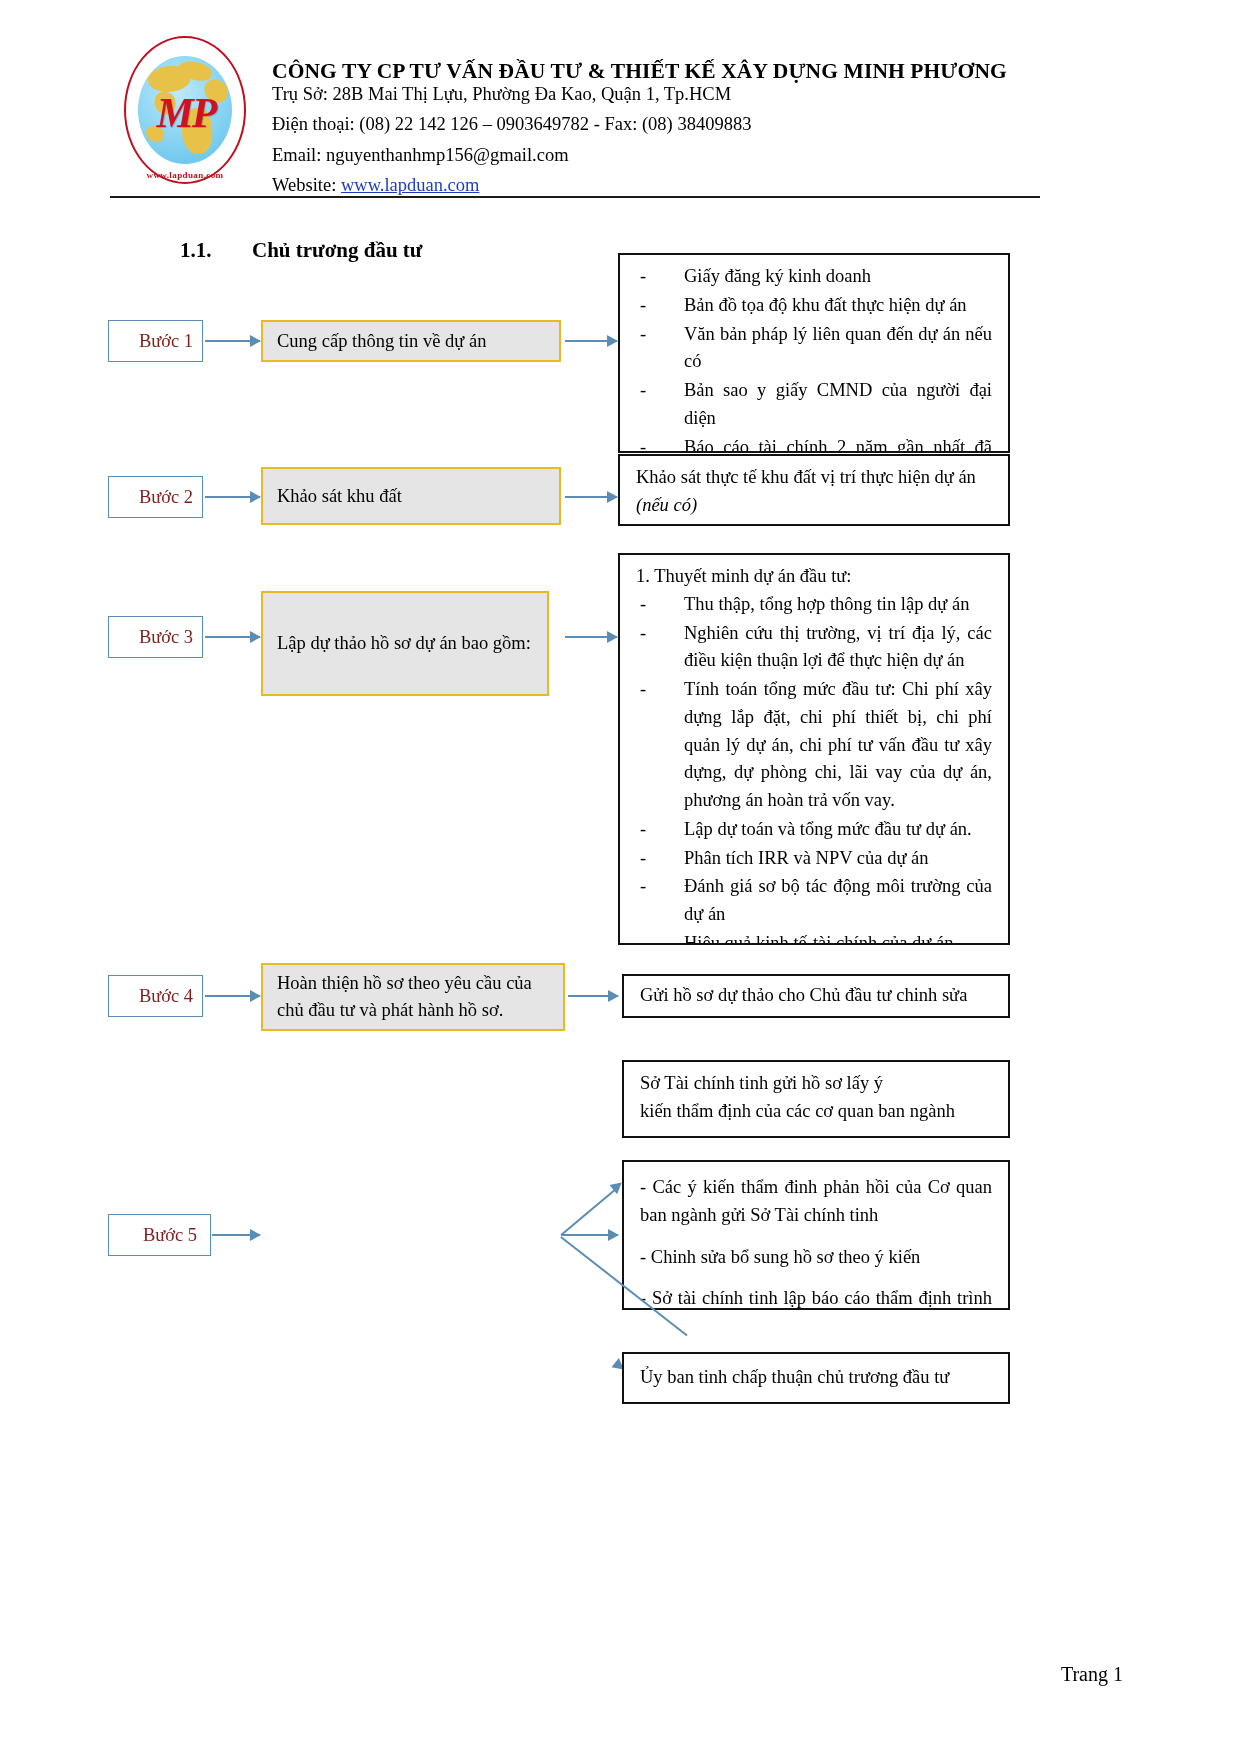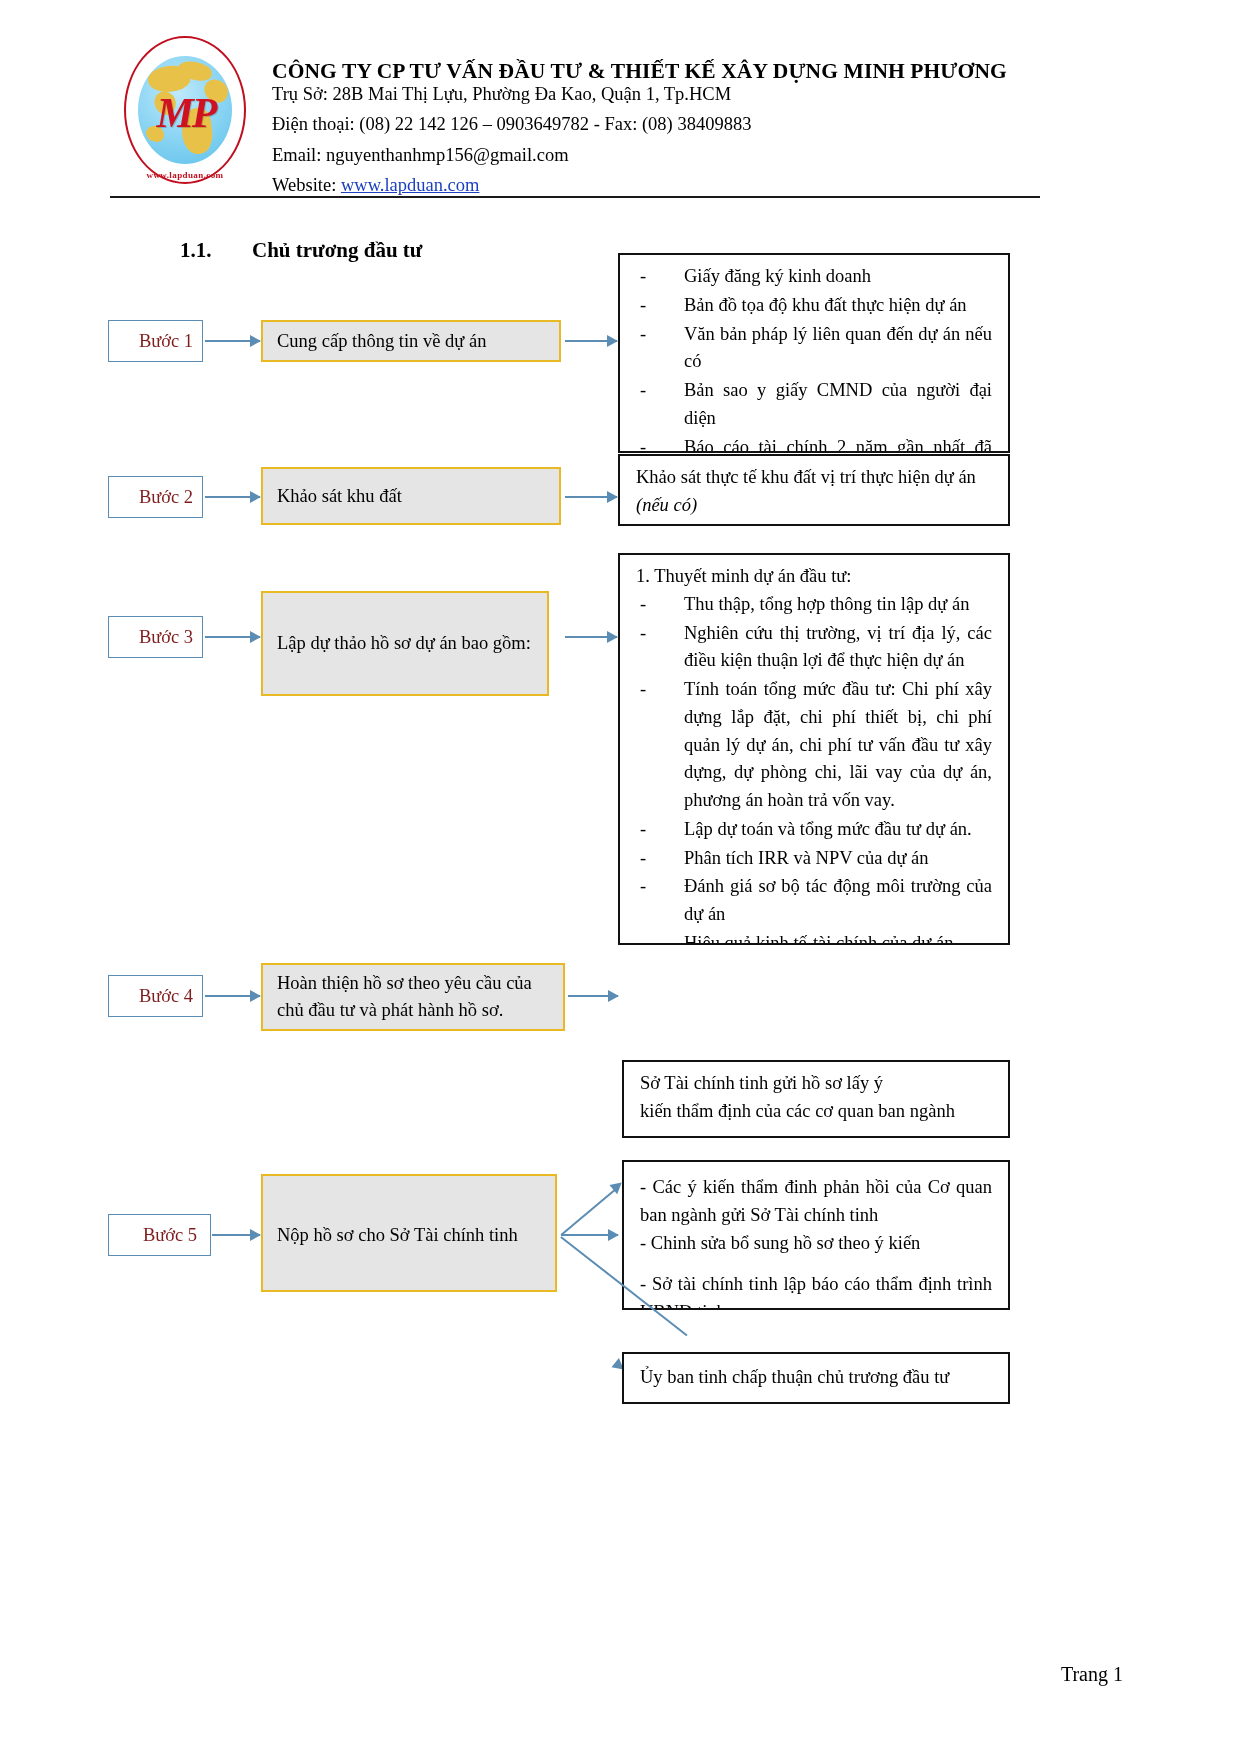--- a/index.html
+++ b/index.html
@@ -306,36 +306,36 @@
       <li><span class="dash">-</span><span>Đánh giá sơ bộ tác động môi trường của dự án</span></li>
       <li><span class="dash">-</span><span>Hiệu quả kinh tế-tài chính của dự án</span></li>
     </ul>
 
   </div>
 
   <div class="step-box" style="left:108px; top:975px; width:95px; height:42px;">Bước 4</div>
   <div class="arrow" style="left:205px; top:995px; width:55px;"></div>
   <div class="mid-box" style="left:261px; top:963px; width:304px; height:68px; justify-content:flex-start;">Hoàn thiện hồ sơ theo yêu cầu của chủ đầu tư và phát hành hồ sơ.</div>
   <div class="arrow" style="left:568px; top:995px; width:50px;"></div>
+  <div class="out-box ctr" style="left:622px; top:974px; width:388px; height:44px;">Gửi hồ sơ dự thảo cho Chủ đầu tư chinh sửa</div>
 
   <div class="step-box" style="left:108px; top:1214px; width:103px; height:42px;">Bước 5</div>
   <div class="arrow" style="left:212px; top:1234px; width:48px;"></div>
-  <div class="mid-box" style="left:261px; top:1174px; width:296px; height:118px; align-items:flex-start; padding-top:46px;">Nộp hồ sơ cho  Sở Tài chính  tinh</div>
 
   <div class="diag-line" style="left:561px; top:1234px; width:75px; transform: rotate(-40deg);"></div>
   <div class="diag-head" style="left:612px; top:1180px; transform: rotate(-40deg);"></div>
   <div class="out-box" style="left:622px; top:1060px; width:388px; height:78px;">
     <div class="plainline">Sở Tài chính   tinh gửi hồ sơ lấy ý</div>
     <div class="plainline">kiến thẩm định của các cơ quan ban ngành</div>
   </div>
 
   <div class="arrow" style="left:561px; top:1234px; width:57px;"></div>
   <div class="out-box" style="left:622px; top:1160px; width:388px; height:150px; padding-top:12px;">
     <div class="plainline" style="text-align:justify;">- Các ý kiến thẩm đinh phản hồi của Cơ quan ban ngành gửi Sở Tài chính  tinh</div>
-    <div class="plainline" style="margin-top:0;">- Chinh sửa bổ sung hồ sơ theo ý kiến</div>
+    <div class="plainline" style="margin-top:14px;">- Chinh sửa bổ sung hồ sơ theo ý kiến</div>
     <div class="plainline" style="margin-top:14px; text-align:justify;">- Sở tài chính tinh lập báo cáo  thẩm định  trình UBND tinh</div>
   </div>
 
   <div class="diag-line" style="left:561px; top:1236px; width:160px; transform: rotate(38deg);"></div>
   <div class="diag-head" style="left:614px; top:1360px; transform: rotate(38deg);"></div>
   <div class="out-box ctr" style="left:622px; top:1352px; width:388px; height:52px;">Ủy ban tinh chấp thuận chủ trương đầu tư</div>
 
   <div class="footer">Trang 1</div>
 
 </div>

